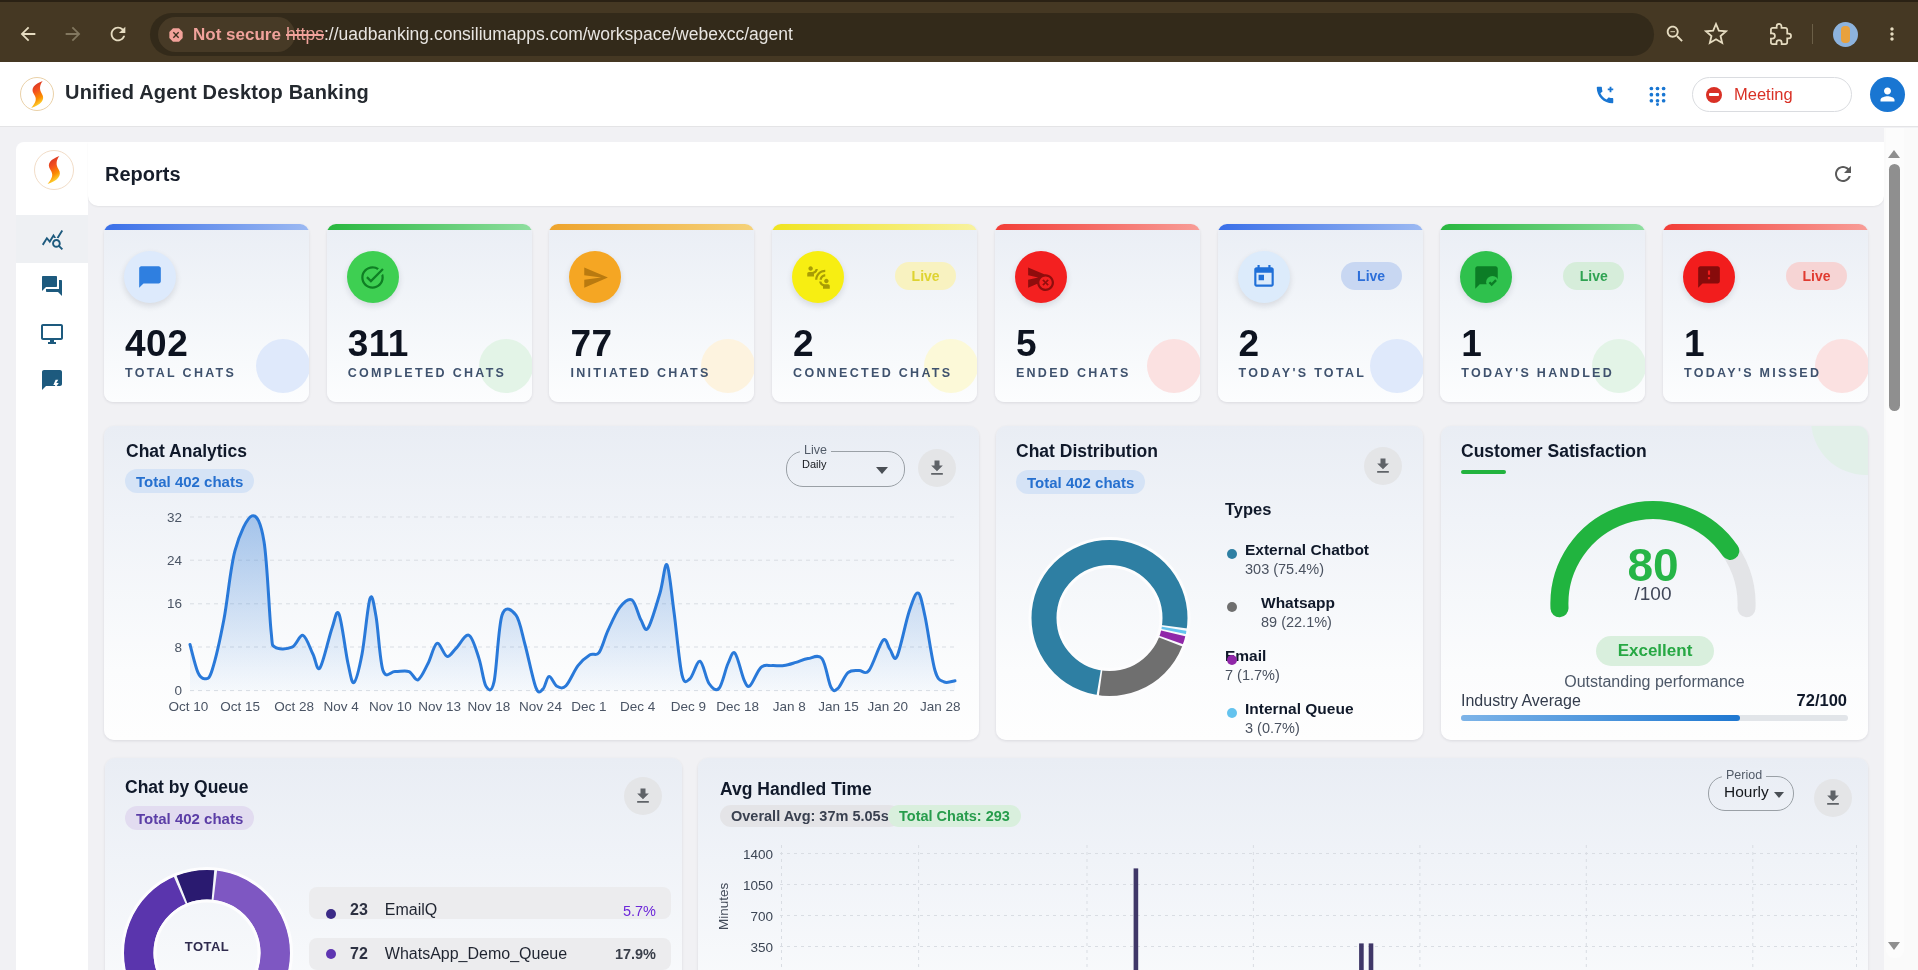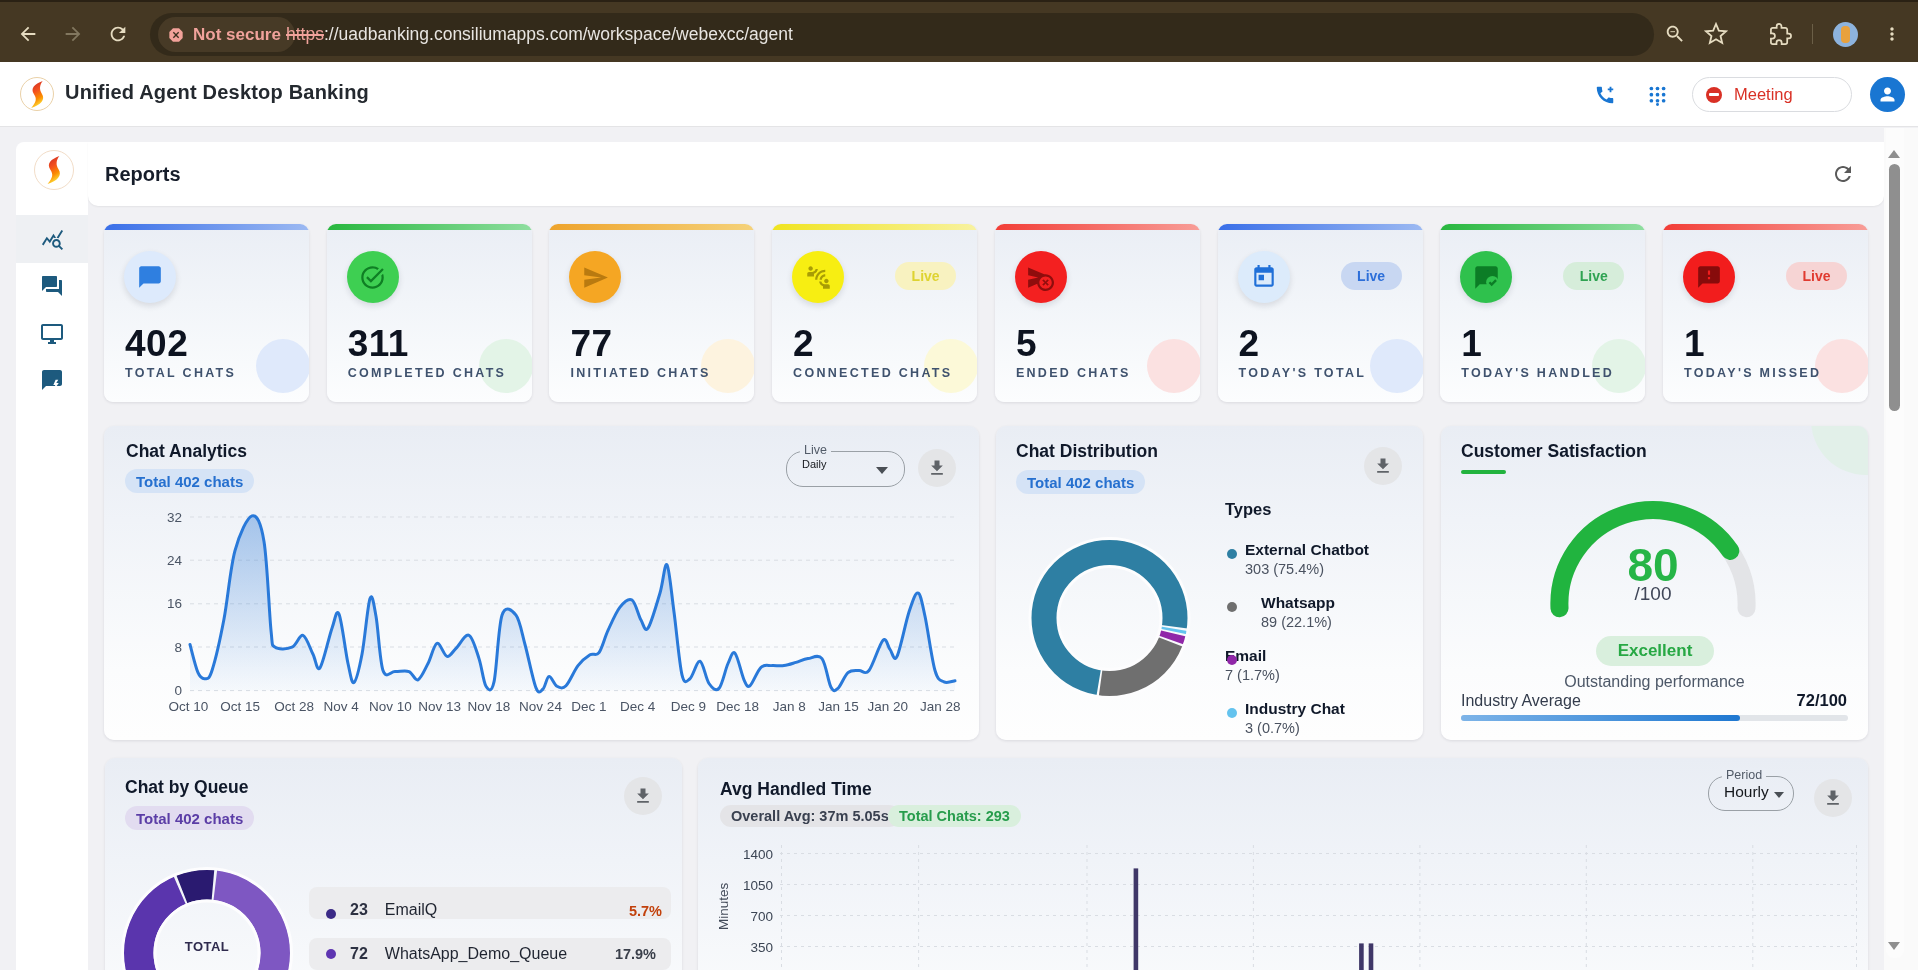--- a/index.html
+++ b/index.html
@@ -358,21 +358,21 @@
       <div class="abs" style="left:229px;top:221px">
         <span class="abs" style="left:2px;top:8px;width:10px;height:10px;border-radius:50%;background:#9027a8"></span>
         <div style="">
           <div style="font-size:15.5px;font-weight:700;color:#10192a">Email</div>
           <div style="font-size:14.5px;color:#4a5260;margin-top:2px">7 (1.7%)</div>
         </div>
       </div>
       <div class="abs" style="left:229px;top:274px">
         <span class="abs" style="left:2px;top:8px;width:10px;height:10px;border-radius:50%;background:#64c3ee"></span>
         <div style="margin-left:20px">
-          <div style="font-size:15.5px;font-weight:700;color:#10192a">Industry Chat</div>
+          <div style="font-size:15.5px;font-weight:700;color:#10192a">Internal Queue</div>
           <div style="font-size:14.5px;color:#4a5260;margin-top:2px">3 (0.7%)</div>
         </div>
       </div>
 </div>
 
 <div class="bcard" style="left:1441px;top:298px;width:427px;height:314px">
 <div class="abs" style="right:-53px;top:-61px;width:110px;height:110px;border-radius:50%;background:#e2f0e9"></div>
 <h2 style="left:20px;top:15px">Customer Satisfaction</h2>
 <div class="abs" style="left:20px;top:44px;width:45px;height:3.5px;border-radius:2px;background:#22b33e"></div>
 <svg class="abs" style="left:0;top:0" width="427" height="314" viewBox="1441 426 427 314">
@@ -404,21 +404,21 @@
         <path d="M215.35 885.01A68.50 68.50 0 0 1 272.15 974.17" fill="none" stroke="#7e57c2" stroke-width="30"></path>
         <path d="M271.37 976.43A68.50 68.50 0 0 1 195.69 1020.56" fill="none" stroke="#9575cd" stroke-width="30"></path>
 <circle cx="207" cy="953" r="84.5" fill="none" stroke="#fdfdfe" stroke-width="3"></circle>
 <circle cx="207" cy="953" r="52" fill="none" stroke="#fdfdfe" stroke-width="3"></circle>
 <text x="207" y="951" text-anchor="middle" font-size="13" font-weight="700" fill="#2f2b4e" letter-spacing="0.5">TOTAL</text>
 </svg>
 <div class="abs" style="left:204px;top:129px;width:362px;height:32px;border-radius:8px;background:#ececee;display:flex;align-items:flex-end">
  <span style="width:10px;height:10px;border-radius:50%;background:#3b2a86;margin-left:17px"></span>
  <span style="margin-left:14px;font-size:16px;font-weight:700;color:#2d3142">23</span>
  <span style="margin-left:17px;font-size:16px;color:#1f2430">EmailQ</span>
- <span style="margin-left:auto;margin-right:9px;font-size:14.5px;font-weight:700;color:#c2410c">5.7%</span>
+ <span style="margin-left:auto;margin-right:15px;font-size:14.5px;font-weight:400;color:#6d28d9">5.7%</span>
 </div>
 <div class="abs" style="left:204px;top:180px;width:362px;height:32px;border-radius:8px;background:#ececee;display:flex;align-items:center">
  <span style="width:10px;height:10px;border-radius:50%;background:#5e35b1;margin-left:17px"></span>
  <span style="margin-left:14px;font-size:16px;font-weight:700;color:#2d3142">72</span>
  <span style="margin-left:17px;font-size:16px;color:#1f2430">WhatsApp_Demo_Queue</span>
  <span style="margin-left:auto;margin-right:15px;font-size:14.5px;font-weight:700;color:#3a3f4a">17.9%</span>
 </div>
 </div>
 
 <div class="bcard" style="left:698px;top:630px;width:1170px;height:340px">

